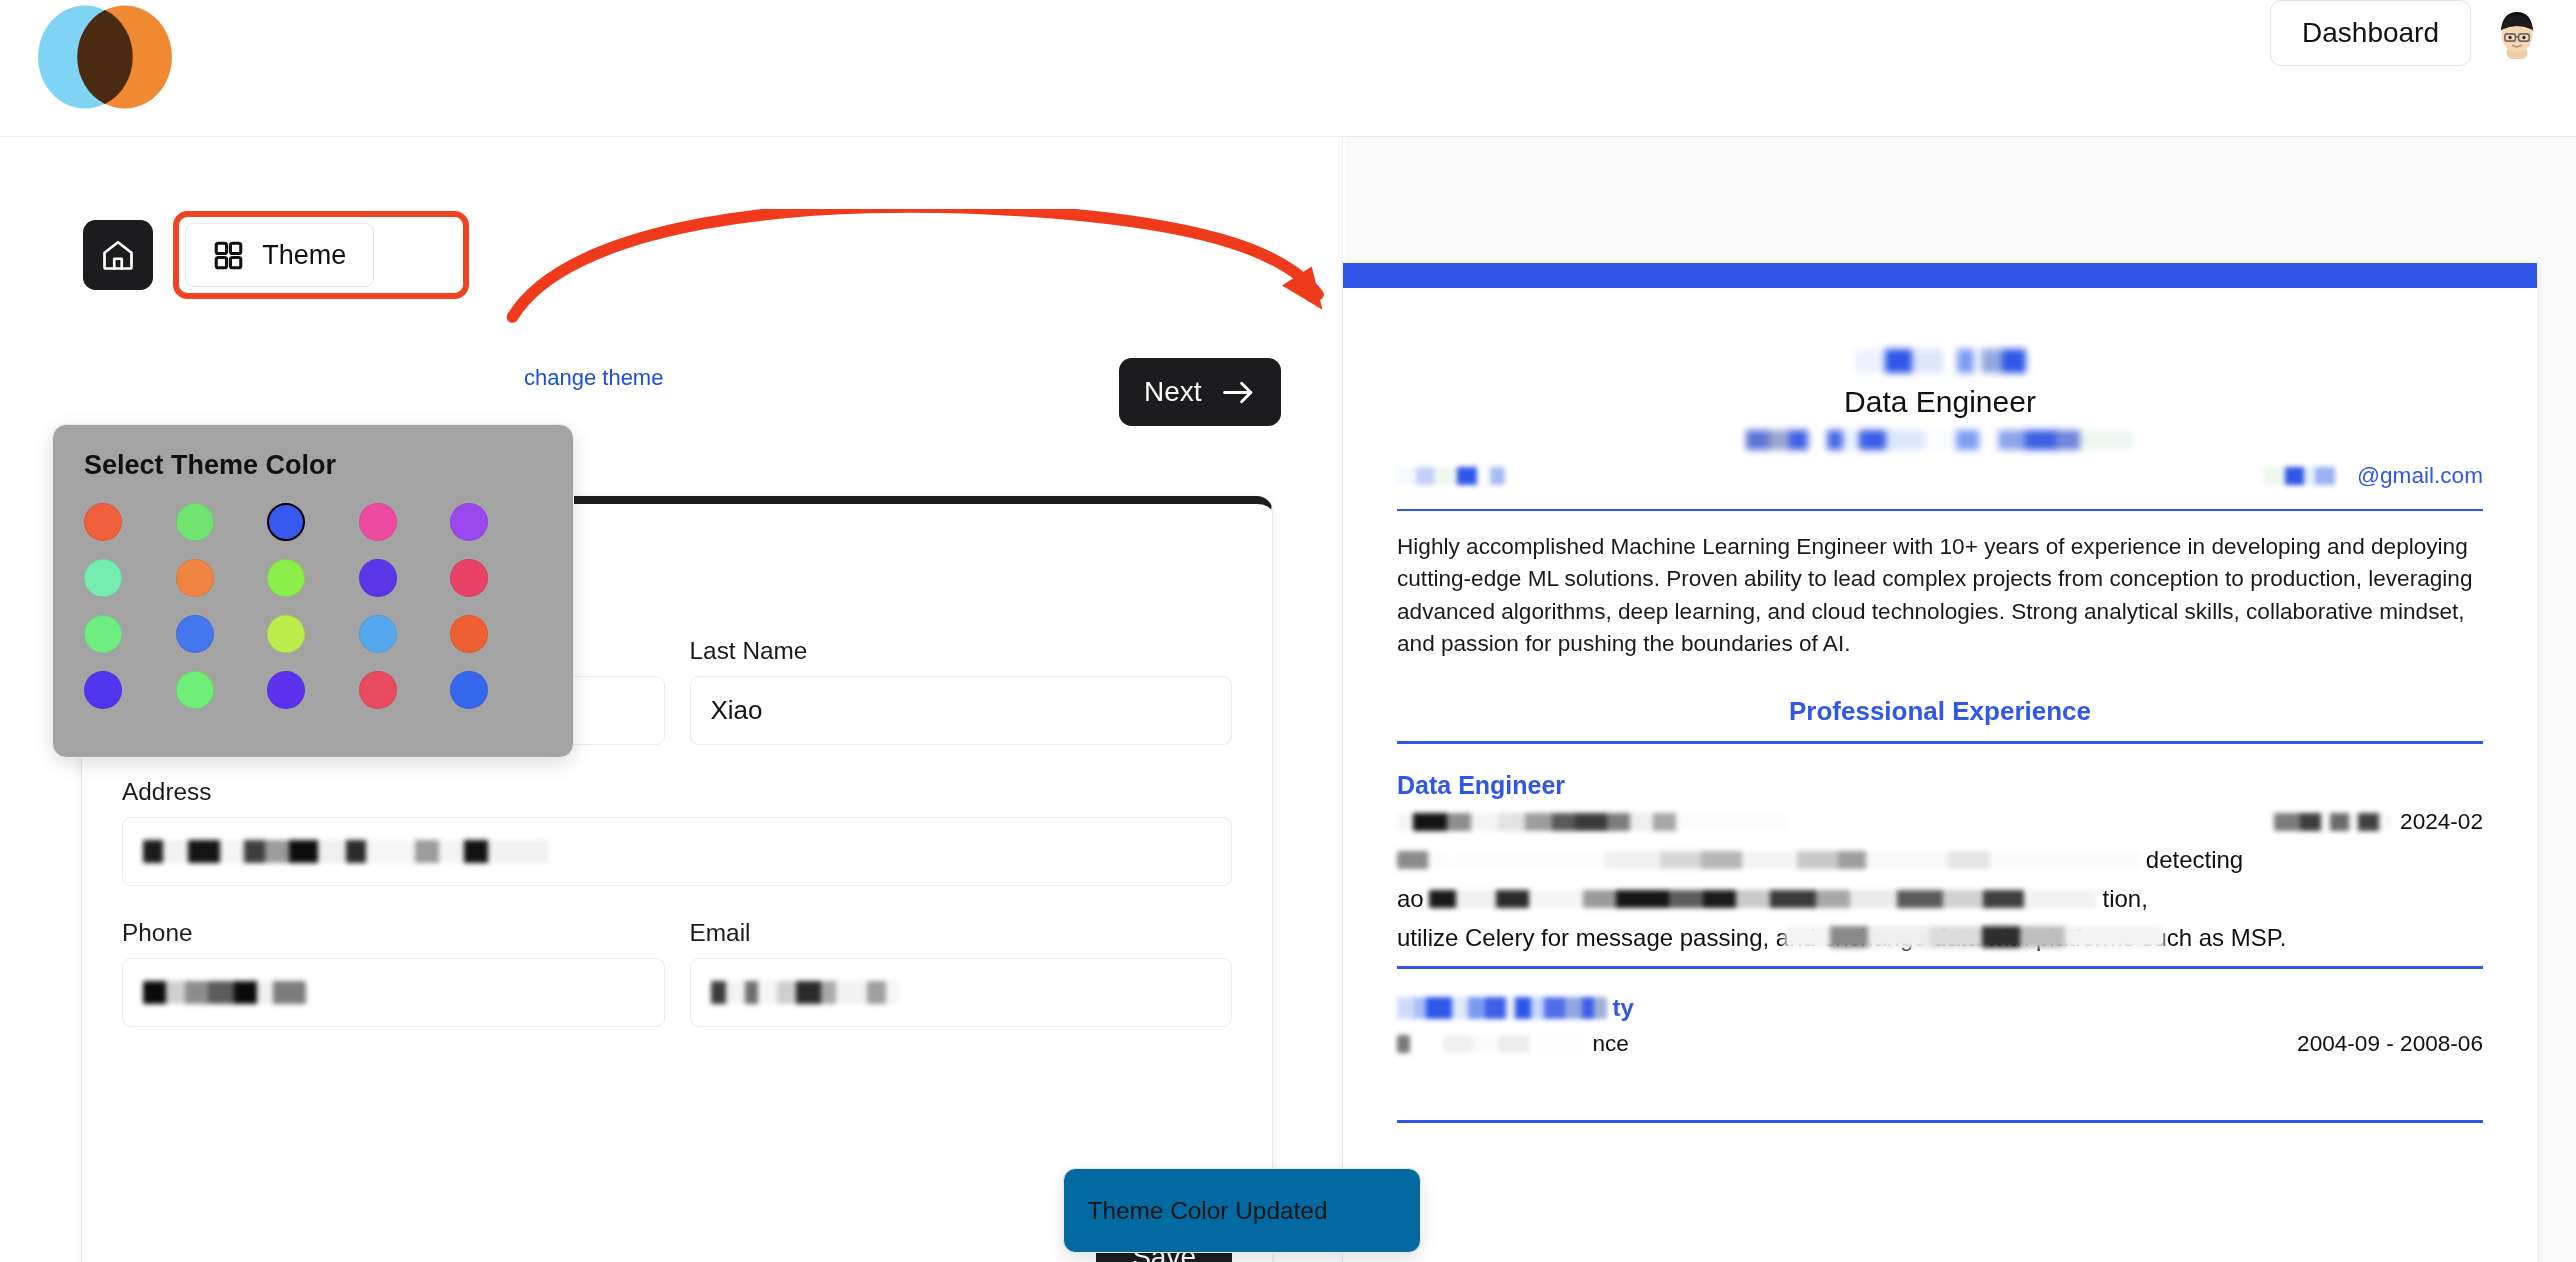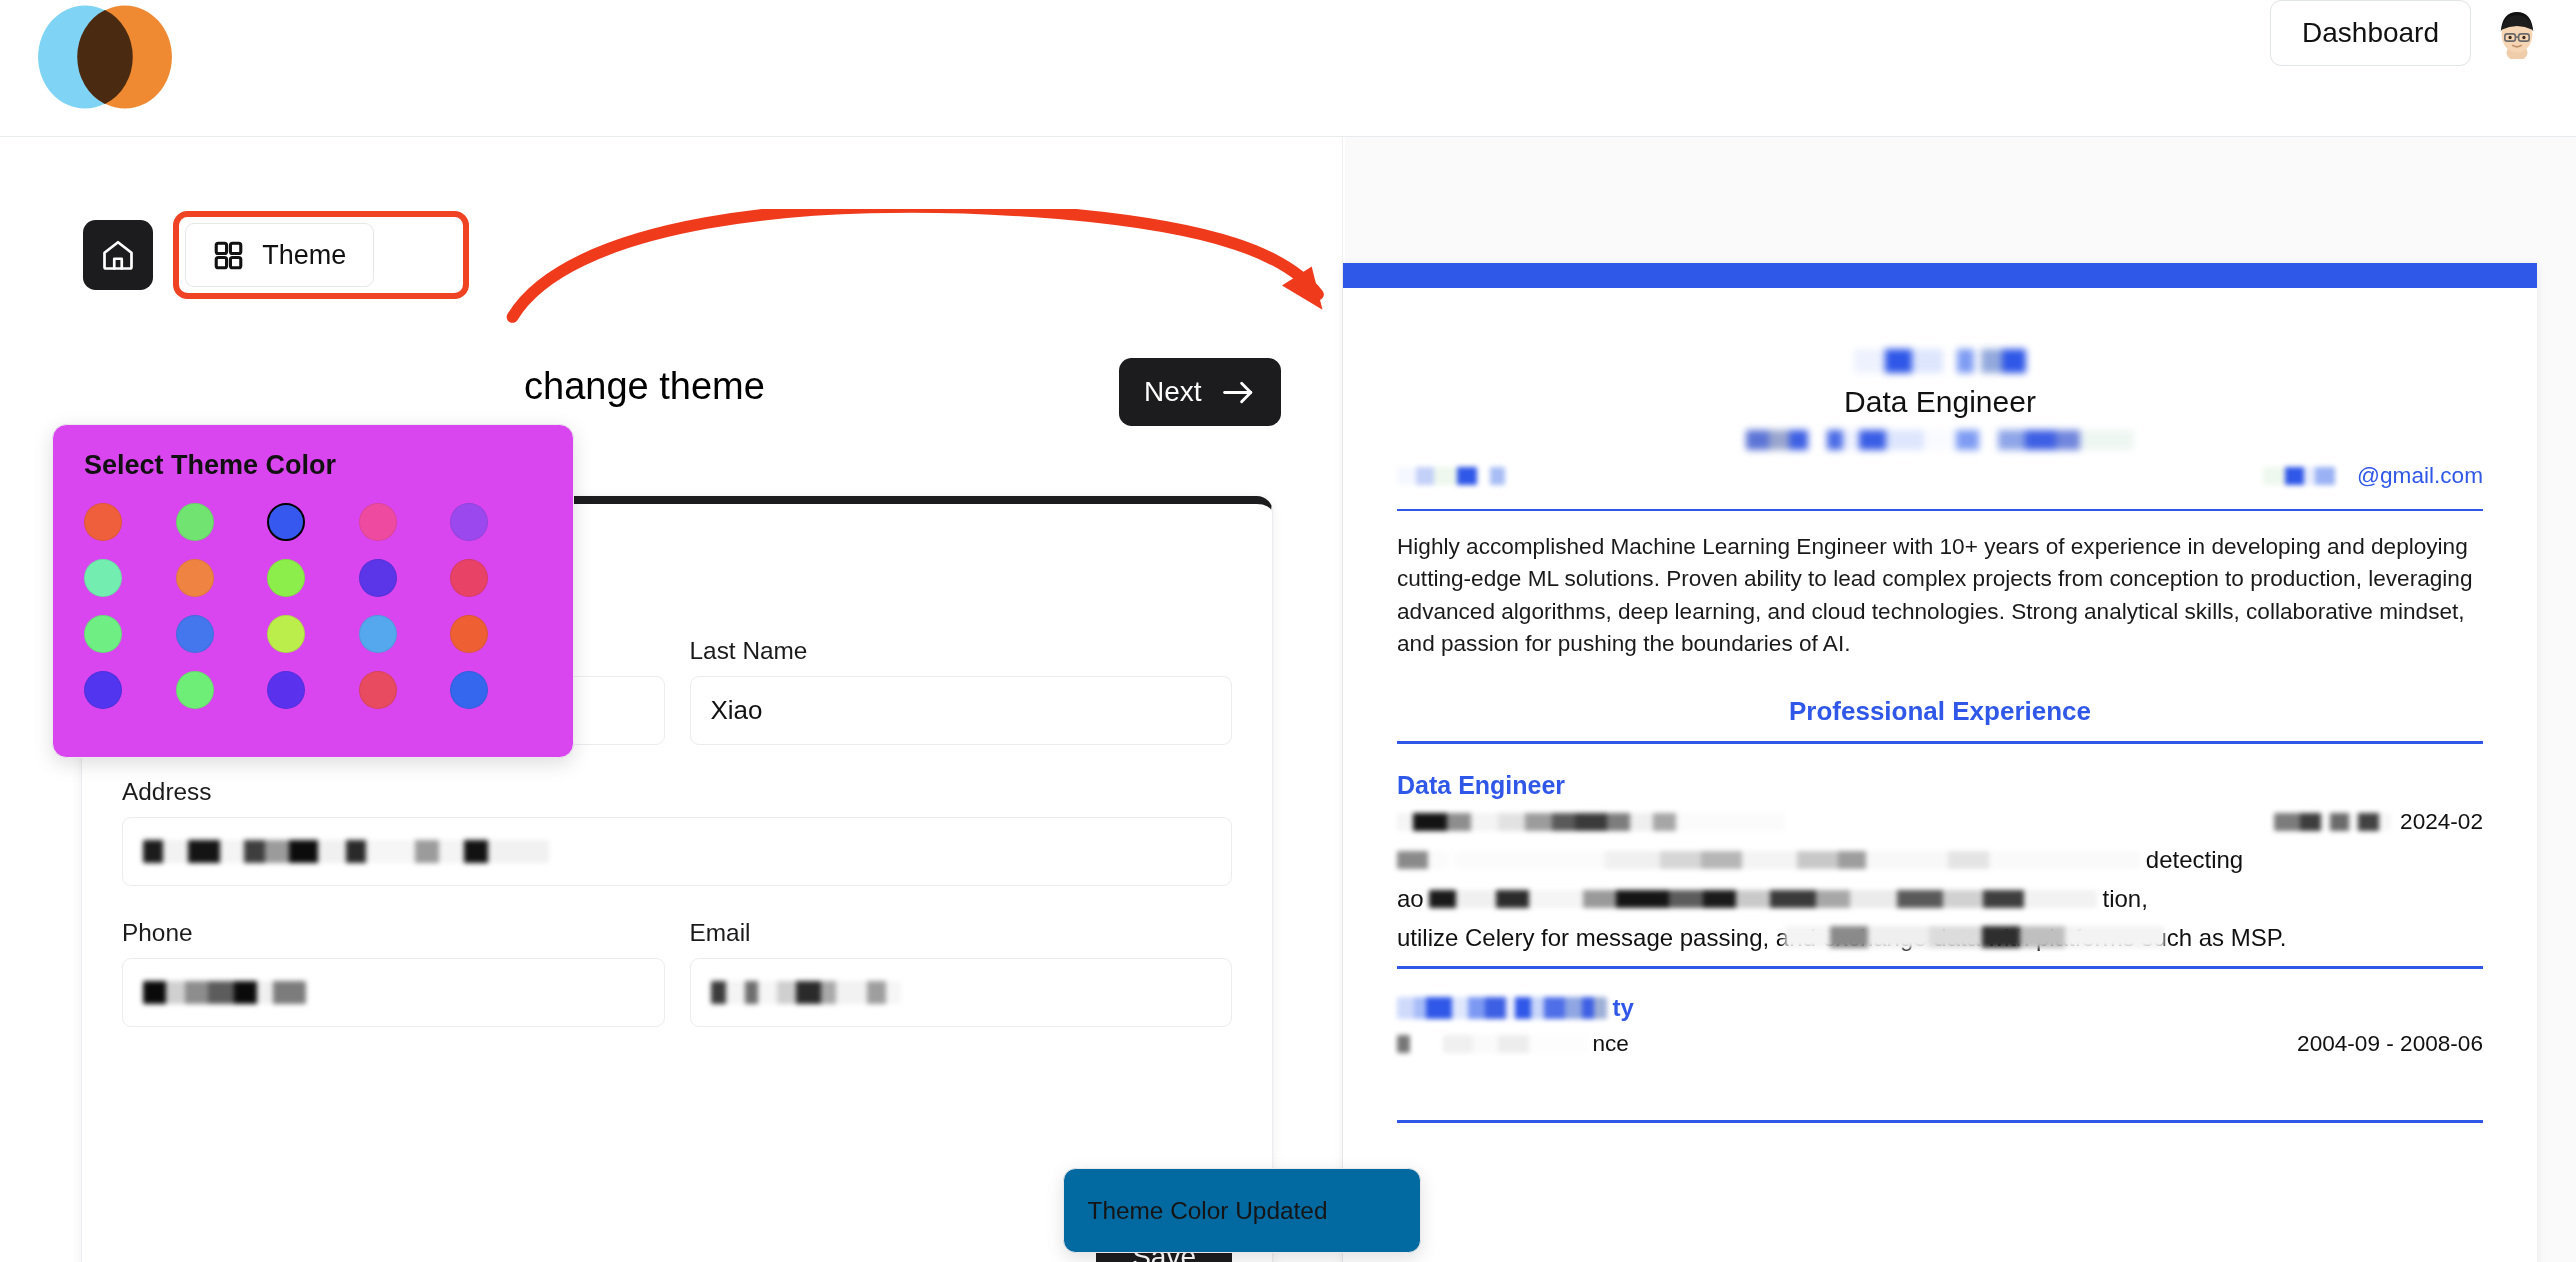--- a/index.html
+++ b/index.html
@@ -71,21 +71,21 @@
     position: absolute; left: 1087px; top: 221px;
     background: #1c1c1e; color:#fff; border: none;
     border-radius: 12.6px; padding: 18px 25px;
     display:flex; align-items:center; gap: 20px;
     font-size: 28px; cursor: pointer;
   }
 
   
   #annotation-text {
     position: absolute; left: 492px; top: 228px;
-    font-size: 38px; color: #000000;
+    font-size: 22px; color: #1d4ed8;
     font-family: "Liberation Sans", sans-serif;
     white-space: nowrap;
   }
   #annotation-arrow {
     position: absolute; left: 470px; top: 72px;
     width: 975px; height: 117px; pointer-events: none;
   }
 
   
   #form-card {
@@ -121,21 +121,21 @@
     position: absolute; right: 40px; bottom: 33px;
     background:#1c1c1e; color:#fff; border:none;
     border-radius: 11px; padding: 18px 36px;
     font-size: 28px; cursor: pointer;
   }
 
   
   #theme-panel {
     position: absolute; left: 20px; top: 287px;
     width: 522px; height: 334px;
-    background:#d946ef; border: 0.9px solid #ebebed;
+    background:#a3a3a3; border: 0.9px solid #ebebed;
     border-radius: 14.5px;
     box-shadow: 0 5.4px 20px rgba(0,0,0,.13);
     padding: 25px 31px;
     z-index: 60;
   }
   #theme-panel-title { font-size: 27px; font-weight: bold; color:#111; }
   #swatch-grid {
     margin-top: 22px;
     display: grid; grid-template-columns: repeat(5, 1fr);
     row-gap: 18px; justify-items: start;

